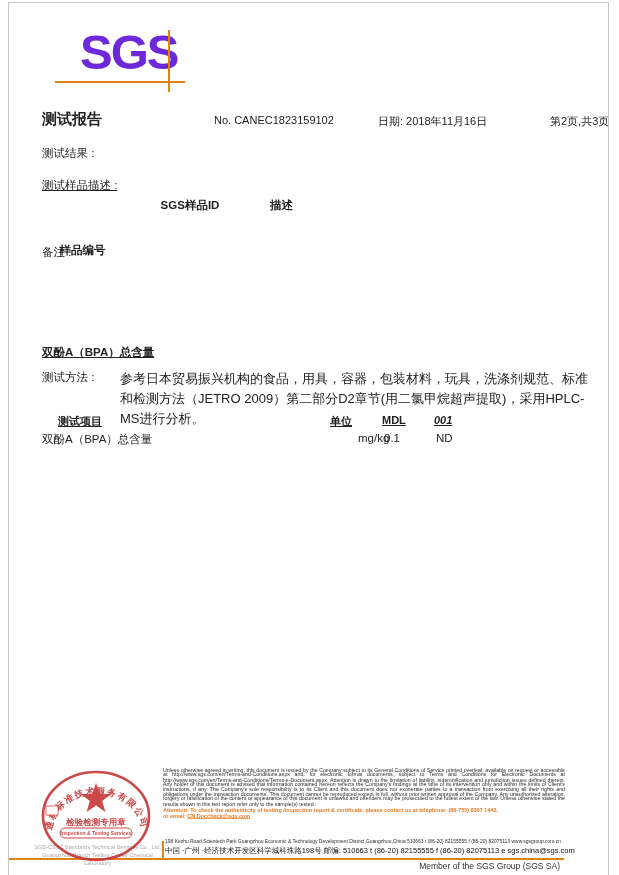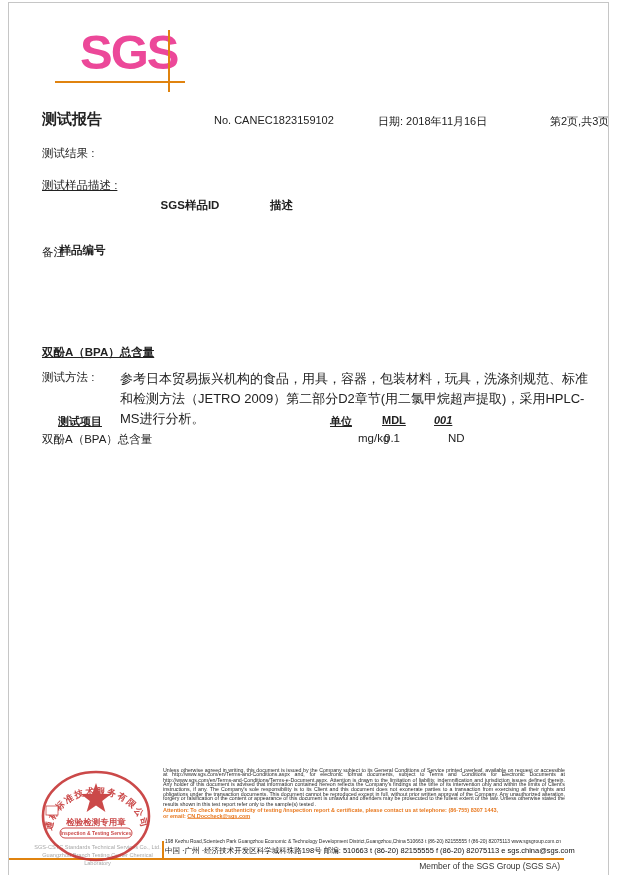--- a/index.html
+++ b/index.html
@@ -3,21 +3,21 @@
 <meta charset="utf-8">
 <style>
   html,body{margin:0;padding:0;background:#ffffff;}
   .screen{position:relative;width:619px;height:875px;background:#ffffff;overflow:hidden;
           font-family:"Liberation Sans","DejaVu Sans",sans-serif;color:#222;}
   .border-overlay{position:absolute;left:8px;top:2px;width:599px;height:872px;
           border:1px solid #c6c6c6;border-bottom:none;pointer-events:none;}
   .abs{position:absolute;}
   
   .logo-text{position:absolute;left:80px;top:28px;font-size:49px;font-weight:bold;
-          color:#ec4899;letter-spacing:-2px;line-height:1;text-align:right;}
+          color:#6d28d9;letter-spacing:-2px;line-height:1;text-align:right;}
   .logo-hline{position:absolute;left:55px;top:81px;width:130px;height:2px;background:#e0830f;}
   .logo-vline{position:absolute;left:168px;top:30px;width:2px;height:62px;background:#e0830f;}
   
   .title{position:absolute;left:42px;top:110px;font-size:15px;font-weight:bold;}
   .hmeta{position:absolute;top:114px;font-size:11px;}
   
   .lbl{font-size:11.5px;}
   .ul{text-decoration:underline;}
   .b{font-weight:bold;}
   .sample-table{position:absolute;left:40px;top:198px;font-size:11.5px;}
@@ -80,21 +80,21 @@
   <span class="abs lbl" style="left:42px;top:370px;">测试方法 :</span>
   <div class="method-p">参考日本贸易振兴机构的食品，用具，容器，包装材料，玩具，洗涤剂规范、标准和检测方法（JETRO 2009）第二部分D2章节(用二氯甲烷超声提取)，采用HPLC-MS进行分析。</div>
 
   <span class="rt-h" style="left:58px;">测试项目</span>
   <span class="rt-h" style="left:330px;">单位</span>
   <span class="rt-h" style="left:382px;">MDL</span>
   <span class="rt-h" style="left:434px;font-style:italic;">001</span>
   <span class="rt-v" style="left:42px;">双酚A（BPA）总含量</span>
   <span class="rt-v" style="left:344px;padding-left:14px;">mg/kg</span>
   <span class="rt-v" style="left:384px;">0.1</span>
-  <span class="rt-v" style="left:436px;margin-left:12px;">ND</span>
+  <span class="rt-v" style="left:436px;">ND</span>
 
   <div class="legal-wrap">
     <div class="legal">Unless otherwise agreed in writing, this document is issued by the Company subject to its General Conditions of Service printed overleaf, available on request or accessible at http://www.sgs.com/en/Terms-and-Conditions.aspx and, for electronic format documents, subject to Terms and Conditions for Electronic Documents at http://www.sgs.com/en/Terms-and-Conditions/Terms-e-Document.aspx. Attention is drawn to the limitation of liability, indemnification and jurisdiction issues defined therein. Any holder of this document is advised that information contained hereon reflects the Company's findings at the time of its intervention only and within the limits of Client's instructions, if any. The Company's sole responsibility is to its Client and this document does not exonerate parties to a transaction from exercising all their rights and obligations under the transaction documents. This document cannot be reproduced except in full, without prior written approval of the Company. Any unauthorized alteration, forgery or falsification of the content or appearance of this document is unlawful and offenders may be prosecuted to the fullest extent of the law. Unless otherwise stated the results shown in this test report refer only to the sample(s) tested .</div>
     <div class="attn">
       <span>Attention: To check the authenticity of testing /inspection report &amp; certificate, please contact us at telephone: (86-755) 8307 1443,</span><br>
       <span>or email: </span><span class="ul">CN.Doccheck@sgs.com</span>
     </div>
   </div>
 
   <div class="addr-en-wrap">

